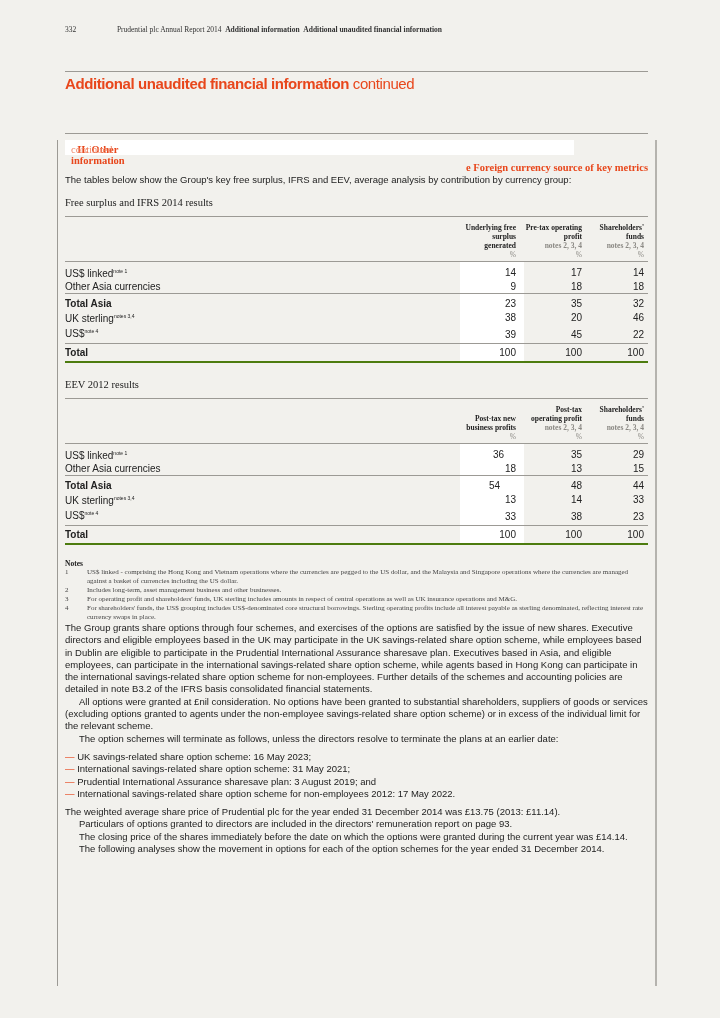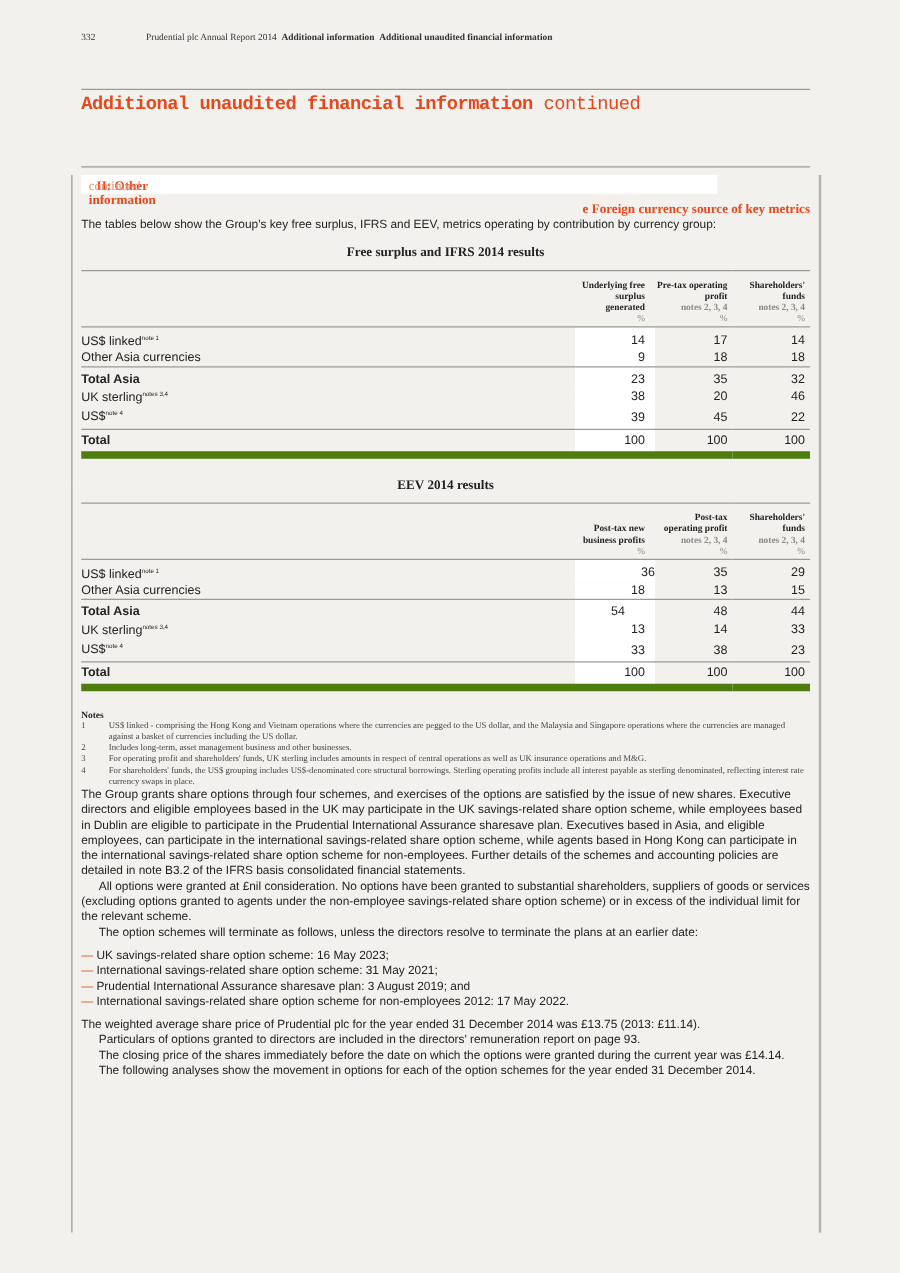--- a/index.html
+++ b/index.html
@@ -4,45 +4,45 @@
 <style>
   html, body { margin: 0; padding: 0; }
   body {
     width: 720px; height: 1018px; background: #f2f1ed; position: relative;
     font-family: "Liberation Sans", sans-serif; color: #222; overflow: hidden;
   }
   .running-head { position: absolute; top: 25px; left: 65px; font-family: "Liberation Serif", serif; font-size: 7.5px; color: #333; }
   .running-head .pg { display: inline-block; width: 50px; }
   .running-head b { font-weight: bold; margin-top: 36px; }
   .top-rule { position: absolute; top: 71px; left: 65px; width: 583px; border-top: 1px solid #9c9a95; }
-  .page-title { position: absolute; top: 75px; left: 65px; font-family: Liberation Mono, monospace; font-size: 15px; font-weight: bold; color: #e8471c; letter-spacing: -0.4px; }
+  .page-title { position: absolute; top: 75px; left: 65px; font-family: Liberation Sans, sans-serif; font-size: 15px; font-weight: bold; color: #e8471c; letter-spacing: -0.4px; }
   .page-title .cont { font-weight: normal; }
   .sec-rule { position: absolute; top: 133px; left: 65px; width: 583px; border-top: 1px solid #9c9a95; }
   .frame-left { position: absolute; top: 140px; left: 57px; height: 246px; border-left: 1px solid #9c9a95; }
   .frame-left2 { position: absolute; top: 386px; left: 57px; height: 600px; border-left: 1px solid #9c9a95; }
   .frame-right { position: absolute; top: 140px; left: 655px; height: 846px; border-left: 2px solid #b5b3ae; }
   .sec-box { position: absolute; top: 140px; left: 65px; width: 509px; height: 15px; background: #fff; text-align: center; }
   .sec-box span { position: absolute; left: 3px; top: 2px; font-family: "Liberation Serif", serif; font-size: 10.5px; color: #e8471c; font-weight: bold; }
   .sec-box .cont { font-weight: normal; color: #ef8a6c; }
   .content { position: absolute; left: 65px; top: 162px; width: 583px; }
   .h-sub { font-family: "Liberation Serif", serif; font-weight: bold; color: #e8471c; font-size: 10.5px; margin: 0; text-align: right; }
   .intro { font-size: 9.5px; margin: 1px 0 0 0; color: #222; }
-  .tbl-title { font-family: "Liberation Serif", serif; font-weight: bold; font-size: 10.5px; margin: 0; text-align: center; }
+  .tbl-title { font-family: "Liberation Serif", serif; font-weight: normal; font-size: 10.5px; margin: 0; }
   table.fin { width: 583px; border-collapse: collapse; font-size: 10px; }
   table.fin th { font-family: "Liberation Serif", serif; font-weight: bold; font-size: 7.5px; text-align: right; vertical-align: bottom; line-height: 9px; padding: 0 4px 2px 0; }
   table.fin th .notes { font-weight: bold; color: #8a8883; display: block; }
   table.fin th .pct { font-weight: normal; color: #8a8883; display: block; }
   table.fin thead tr { border-top: 1px solid #9c9a95; }
   table.fin thead th { padding-top: 6px; }
   table.fin td { padding: 0 4px 0 0; line-height: 13px; text-align: right; }
   table.fin td.lbl { text-align: left; padding-left: 0; }
   table.fin td.c1, table.fin th.c1 { background: #fff; }
   table.fin tr.grp-start td { padding-top: 3px; }
   table.fin tr.sep { border-top: 1px solid #9c9a95; }
-  table.fin tr.total { border-top: 1px solid #9c9a95; border-bottom: 6px solid #4d7c0f; }
+  table.fin tr.total { border-top: 1px solid #9c9a95; border-bottom: 2px solid #4d7c0f; }
   table.fin tr.bold td.lbl { font-family: Liberation Sans, sans-serif; font-weight: bold; }
   table.fin tr.total td { padding-top: 2px; padding-bottom: 2px; }
   sup { font-size: 5px; vertical-align: 4px; }
   .notes-block { font-family: "Liberation Serif", serif; font-size: 7px; color: #444; margin-top: 14px; }
   .notes-block .nh { font-weight: bold; color: #222; font-size: 7.5px; }
   .notes-block .n { display: flex; line-height: 9px; }
   .notes-block .n .num { width: 22px; flex: none; }
   .opt h4 { margin: 14px 0 0 0; }
   .opt p { font-size: 9.5px; line-height: 12.3px; margin: 0; }
   .opt p.ind { text-indent: 14px; }
@@ -71,21 +71,21 @@
 
 <div class="sec-box">
   <span>
       <span>II: Other information</span>
       <span class="cont"> continued</span>
     </span>
 </div>
 
 <div class="content">
   <h4 class="h-sub">e  Foreign currency source of key metrics</h4>
-  <p class="intro">The tables below show the Group's key free surplus, IFRS and EEV, metrics operating by contribution by currency group:</p>
+  <p class="intro">The tables below show the Group's key free surplus, IFRS and EEV, average analysis by contribution by currency group:</p>
 
   <h5 class="tbl-title" style="margin-top:12px;margin-bottom:8px">Free surplus and IFRS 2014 results</h5>
   <table class="fin">
     <colgroup>
         <col style="width:395px">
         <col style="width:64px">
         <col style="width:62px">
         <col style="width:62px">
       </colgroup>
     <thead>
@@ -129,40 +129,40 @@
       </tr>
       <tr class="total bold">
         <td class="lbl">Total</td>
         <td class="c1" style="padding-right:8px">100</td>
         <td>100</td>
         <td>100</td>
       </tr>
     </tbody>
   </table>
 
-  <h5 class="tbl-title" style="margin-top:16px;margin-bottom:8px">EEV 2014 results</h5>
+  <h5 class="tbl-title" style="margin-top:16px;margin-bottom:8px">EEV 2012 results</h5>
   <table class="fin">
     <colgroup>
         <col style="width:395px">
         <col style="width:64px">
         <col style="width:62px">
         <col style="width:62px">
       </colgroup>
     <thead>
       <tr>
         <th></th>
         <th style="padding-right:8px"><span>Post-tax new business profits</span><span class="notes"></span><span class="pct">%</span></th>
         <th><span>Post-tax operating profit</span><span class="notes">notes 2, 3, 4</span><span class="pct">%</span></th>
         <th><span>Shareholders' funds</span><span class="notes">notes 2, 3, 4</span><span class="pct">%</span></th>
       </tr>
     </thead>
     <tbody>
       <tr class="sep grp-start">
         <td class="lbl"><span>US$ linked</span><sup>note 1</sup></td>
-        <td class="c1" style="padding-right:0">36</td>
+        <td class="c1" style="padding-right:20px">36</td>
         <td>35</td>
         <td>29</td>
       </tr>
       <tr>
         <td class="lbl">Other Asia currencies</td>
         <td class="c1" style="padding-right:8px">18</td>
         <td>13</td>
         <td>15</td>
       </tr>
       <tr class="sep grp-start bold">

